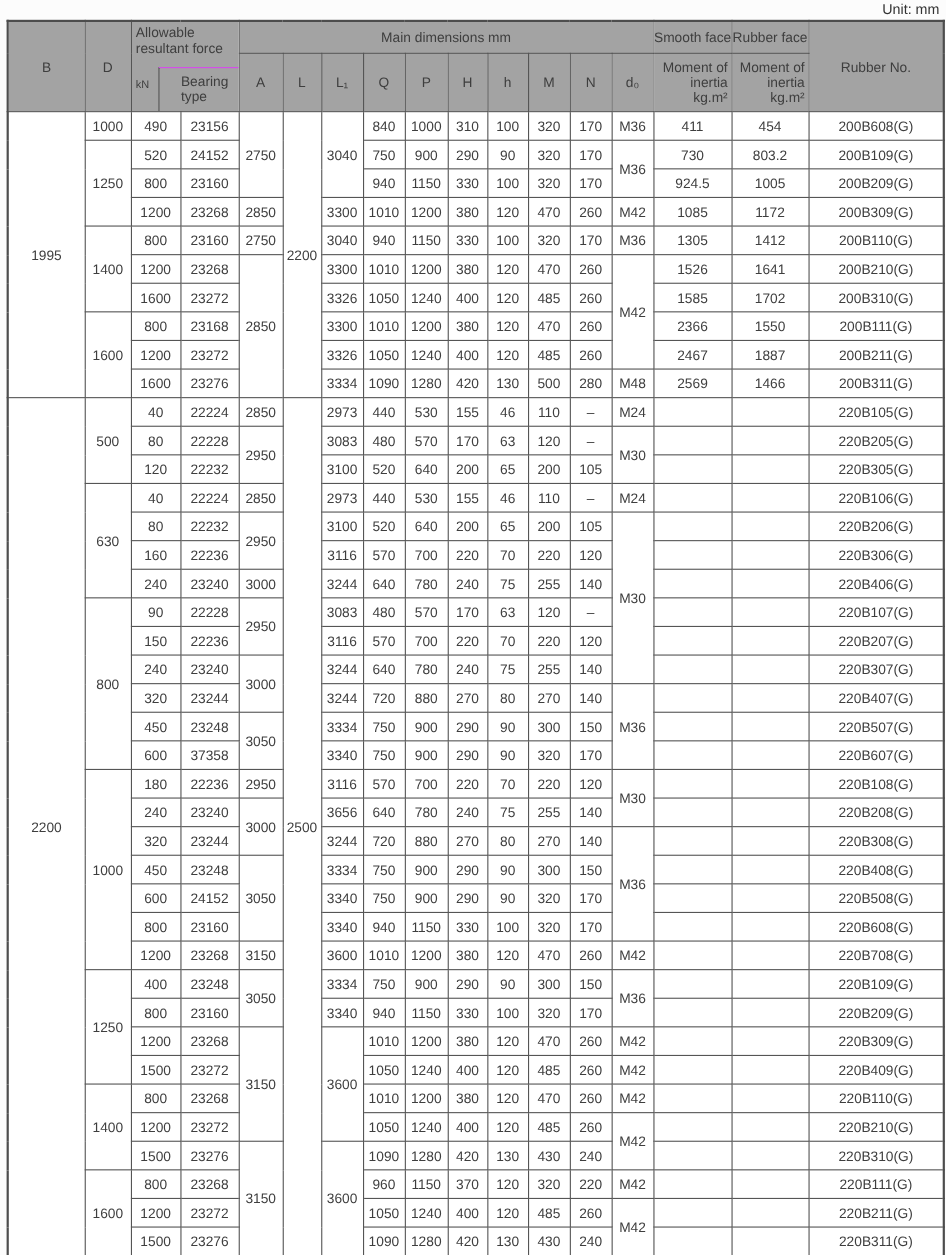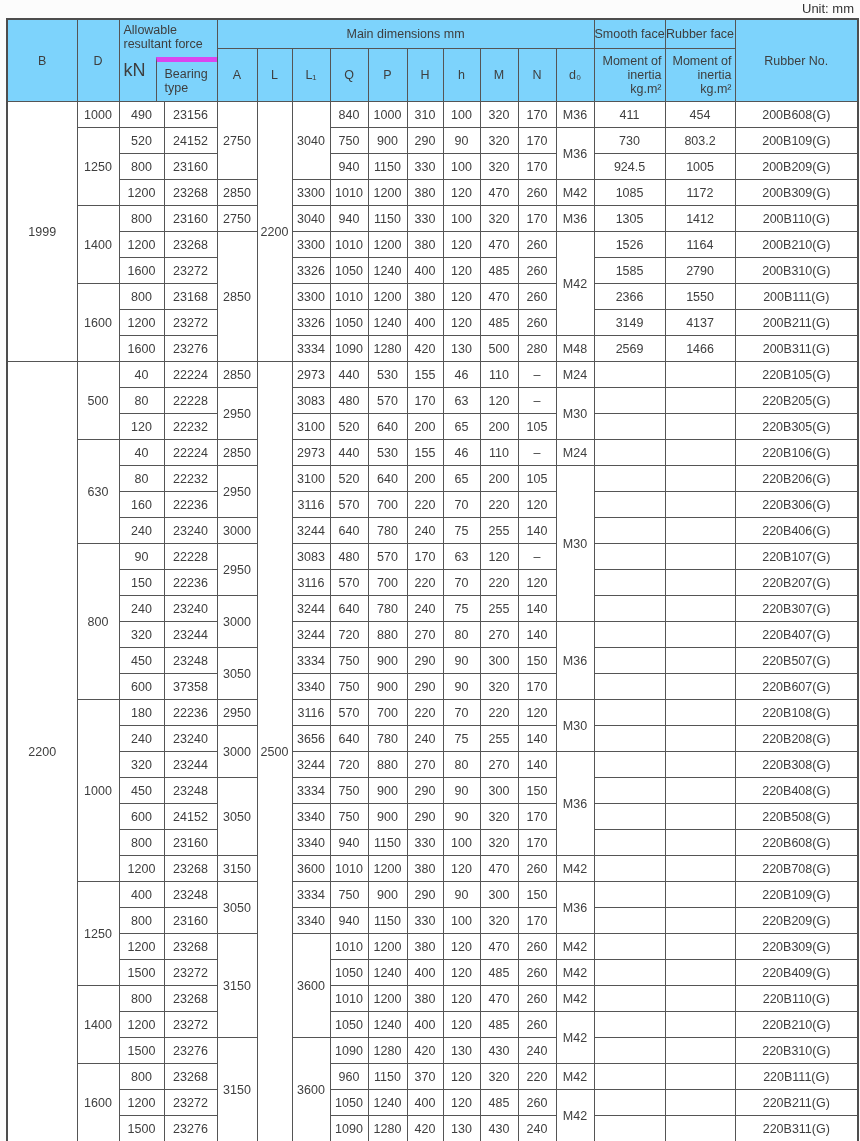--- a/index.html
+++ b/index.html
@@ -21,38 +21,38 @@
   th,td{
     border:1px solid #555;
     font-size:12.5px;
     font-weight:normal;
     text-align:center;
     vertical-align:middle;
     padding:0;
     overflow:hidden;
     white-space:nowrap;
   }
-  thead th{ background:#7dd3fc; }
+  thead th{ background:#a3a3a3; }
   thead tr.h1 th{ height:28px; }
   thead tr.h2 th{ height:48px; }
   tbody td{ background:#ffffff; height:25px; }
   
   th.force{ position:relative; padding:0; }
   .force-text{
     position:absolute; left:4px; top:3px;
     text-align:left; line-height:1.15; font-size:12.5px;
     white-space:normal; width:90px;
   }
-  .kn-text{ position:absolute; left:4px; top:40px; font-size:18px; }
+  .kn-text{ position:absolute; left:4px; top:52px; font-size:10px; }
   .type-box{
     position:absolute; right:0; bottom:0;
     width:52px; height:39px;
-    border-top:5px solid #d946ef; border-left:1px solid #555;
+    border-top:1px solid #d946ef; border-left:1px solid #555;
     display:flex; align-items:center; justify-content:flex-start;
-    text-align:left; line-height:1.1; padding-left:8px;
+    text-align:left; line-height:1.1; padding-left:20px;
     white-space:normal;
     margin-left:12px;
   }
   th.moment{
     text-align:right; vertical-align:middle;
     padding:2px 3px; line-height:1.12; white-space:normal;
   }
   td:empty{ background:#ffffff; }
 </style>
 </head>
@@ -105,21 +105,21 @@
         <th>h</th>
         <th>M</th>
         <th>N</th>
         <th>d₀</th>
         <th class="moment">Moment of inertia kg.m²</th>
         <th class="moment">Moment of inertia kg.m²</th>
       </tr>
     </thead>
     <tbody>
         <tr>
-          <td rowspan="10">1999</td>
+          <td rowspan="10">1995</td>
           <td>1000</td>
           <td>490</td>
           <td>23156</td>
           <td rowspan="3">2750</td>
           <td rowspan="10">2200</td>
           <td rowspan="3">3040</td>
           <td>840</td>
           <td>1000</td>
           <td>310</td>
           <td>100</td>
@@ -197,35 +197,35 @@
           <td rowspan="5">2850</td>
           <td>3300</td>
           <td>1010</td>
           <td>1200</td>
           <td>380</td>
           <td>120</td>
           <td>470</td>
           <td>260</td>
           <td rowspan="4">M42</td>
           <td>1526</td>
-          <td>1164</td>
+          <td>1641</td>
           <td>200B210(G)</td>
         </tr>
         <tr>
           <td>1600</td>
           <td>23272</td>
           <td>3326</td>
           <td>1050</td>
           <td>1240</td>
           <td>400</td>
           <td>120</td>
           <td>485</td>
           <td>260</td>
           <td>1585</td>
-          <td>2790</td>
+          <td>1702</td>
           <td>200B310(G)</td>
         </tr>
         <tr>
           <td rowspan="3">1600</td>
           <td>800</td>
           <td>23168</td>
           <td>3300</td>
           <td>1010</td>
           <td>1200</td>
           <td>380</td>
@@ -239,22 +239,22 @@
         <tr>
           <td>1200</td>
           <td>23272</td>
           <td>3326</td>
           <td>1050</td>
           <td>1240</td>
           <td>400</td>
           <td>120</td>
           <td>485</td>
           <td>260</td>
-          <td>3149</td>
-          <td>4137</td>
+          <td>2467</td>
+          <td>1887</td>
           <td>200B211(G)</td>
         </tr>
         <tr>
           <td>1600</td>
           <td>23276</td>
           <td>3334</td>
           <td>1090</td>
           <td>1280</td>
           <td>420</td>
           <td>130</td>

